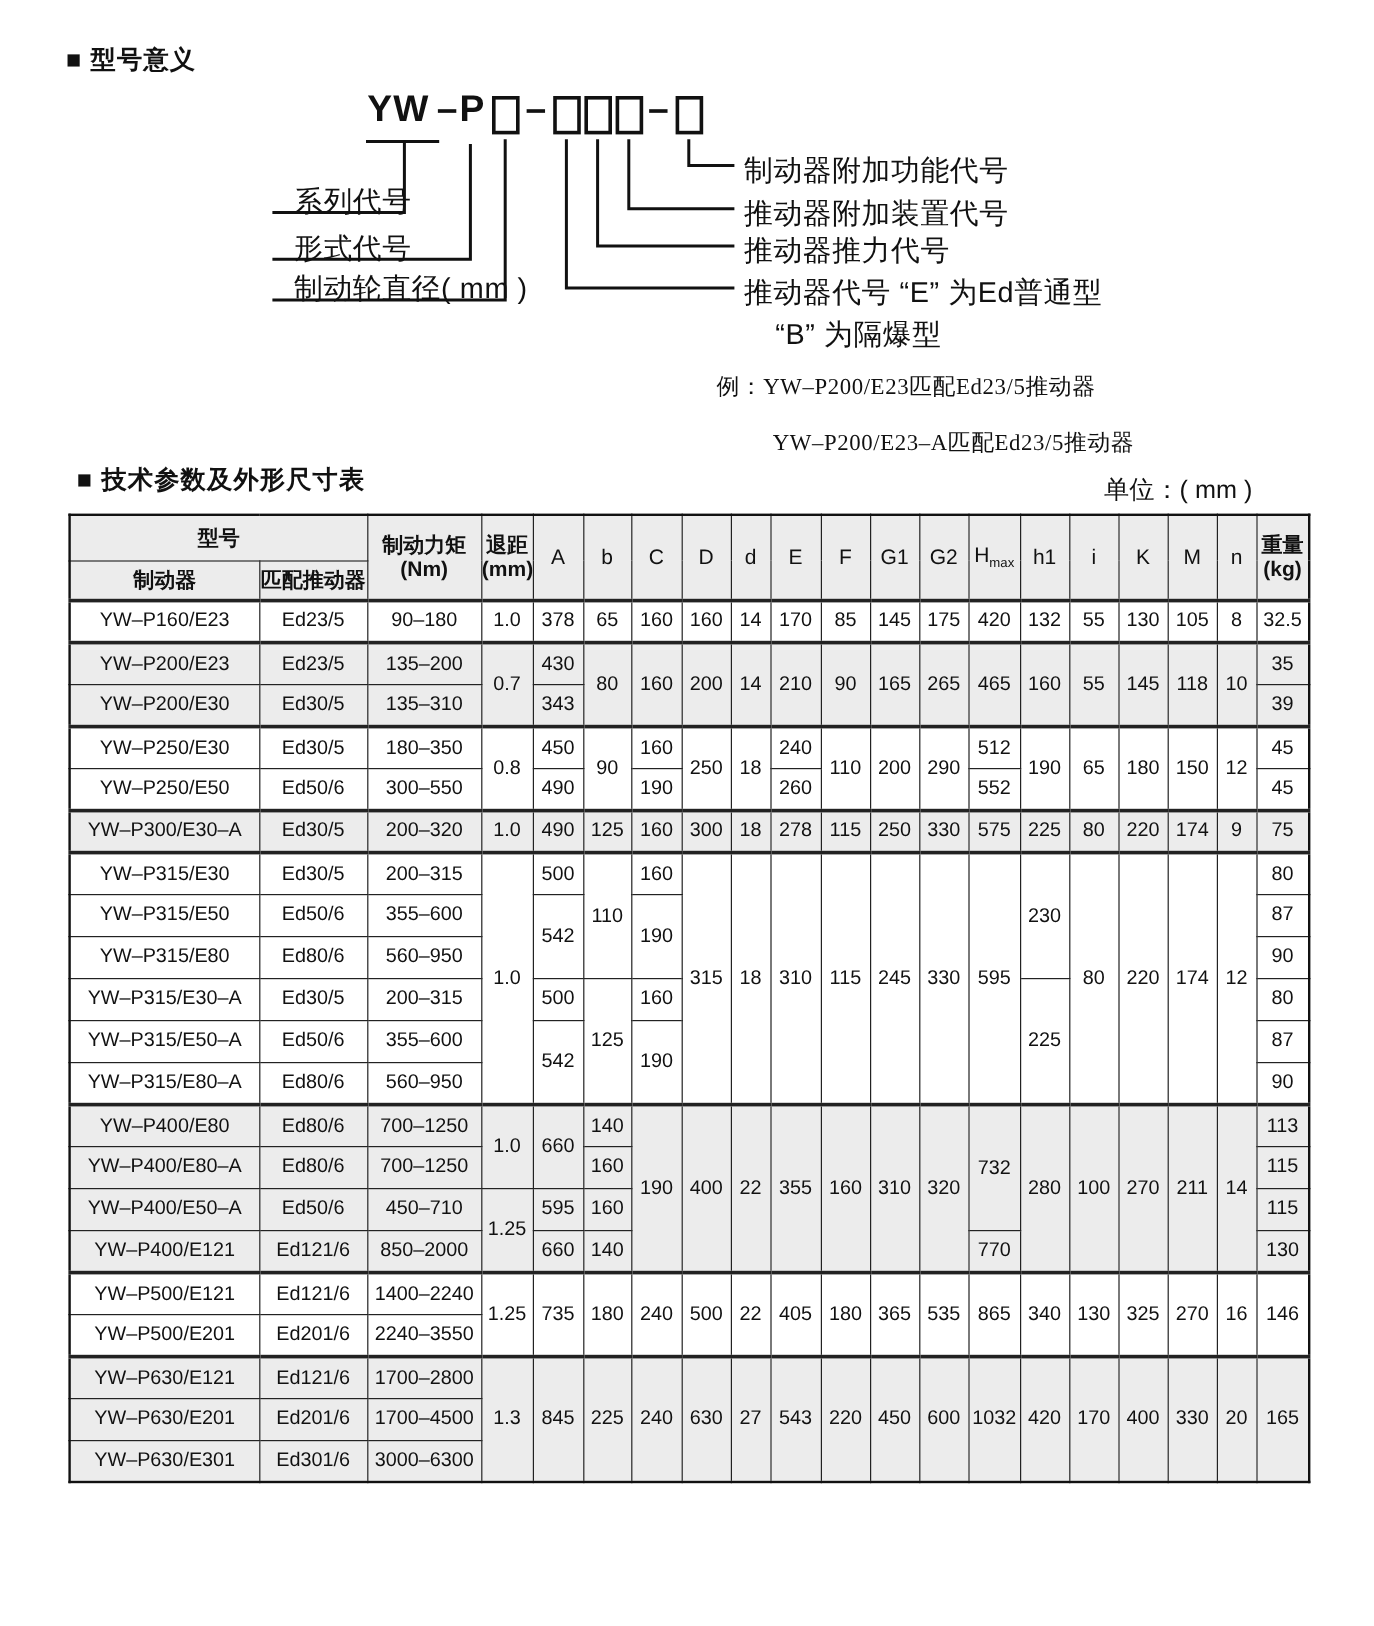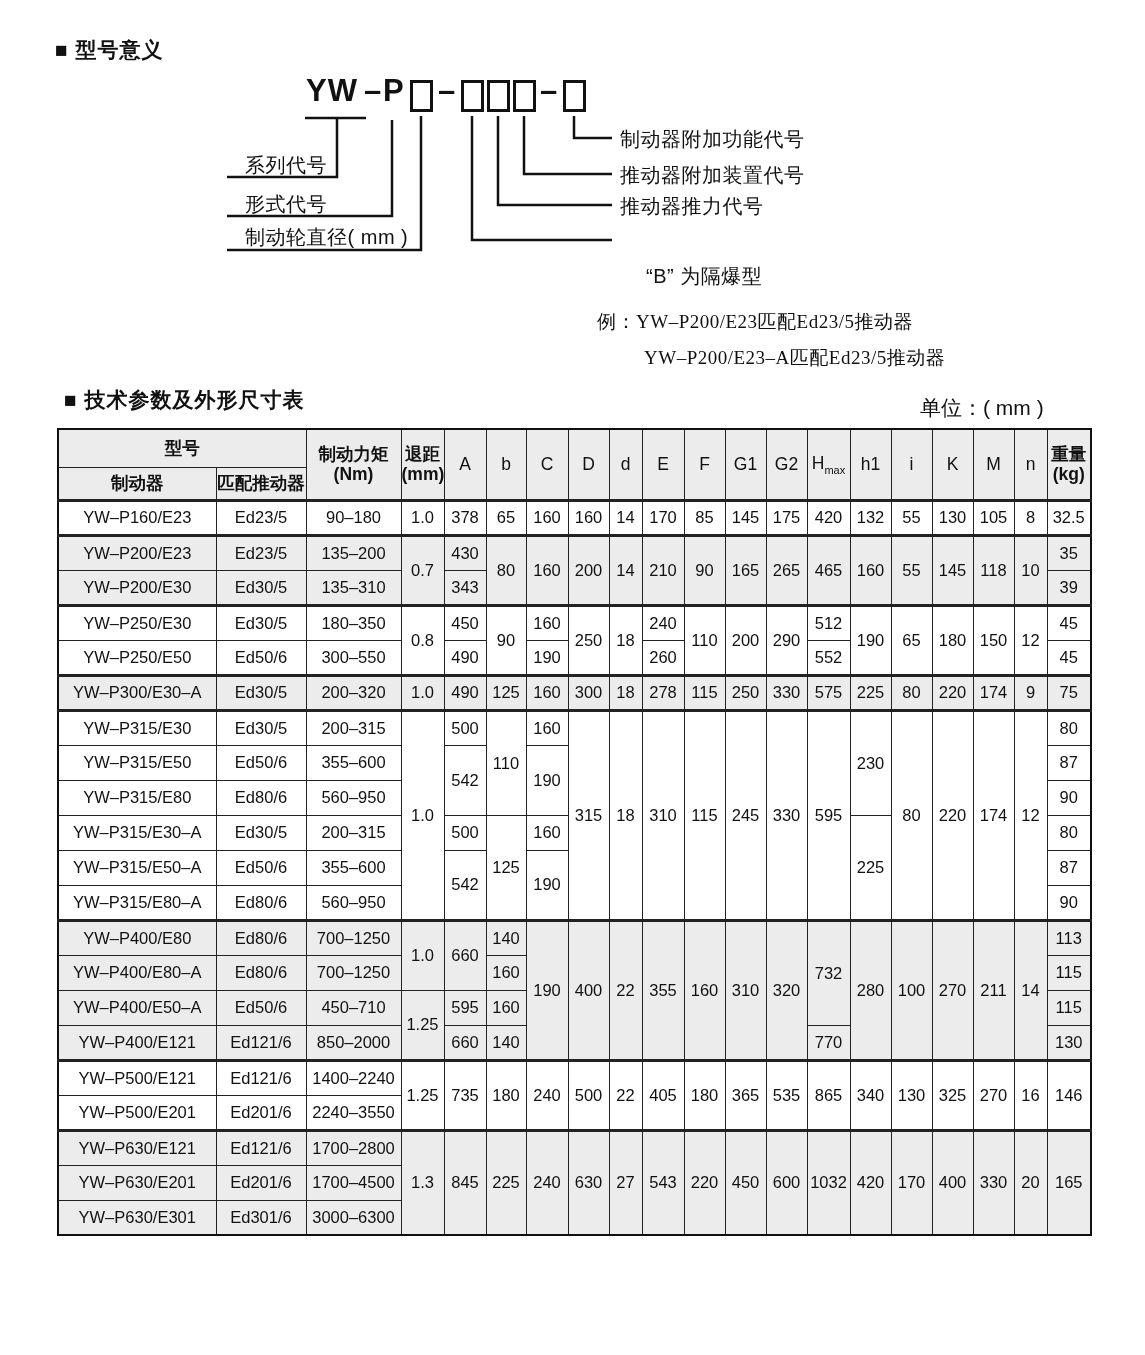--- a/index.html
+++ b/index.html
@@ -19,21 +19,21 @@
   .diagram{position:absolute;left:0;top:60px;width:1145px;height:320px;}
   .diagram svg{position:absolute;left:0;top:0;}
   .code-txt{
     position:absolute;top:12px;font-size:31px;font-weight:600;
     letter-spacing:1px;white-space:nowrap;line-height:1.2;text-align:center;
   }
   .code-box{
     position:absolute;top:20px;width:17px;height:26px;
     border:3px solid #111;display:inline-block;background:#fff;
   }
-  .dlabel{position:absolute;font-size:20px;white-space:nowrap;letter-spacing:0.5px;}
+  .dlabel{position:absolute;font-size:24px;white-space:nowrap;letter-spacing:0.5px;}
   .dexample{position:absolute;font-size:19px;white-space:nowrap;letter-spacing:0.5px;font-family:Liberation Serif, serif;}
 
   
   table.spec{
     position:absolute;left:57px;top:428px;width:1033px;
     border-collapse:collapse;table-layout:fixed;
     border:2.5px solid #111;
   }
   table.spec th,table.spec td{
     border:1.5px solid #222;
@@ -83,24 +83,25 @@
     <span class="code-txt" style="left:540px;">–</span>
     <span class="code-box" style="left:563px;"></span>
 
     <div class="dlabel" style="left:245px;top:92px;">系列代号</div>
     <div class="dlabel" style="left:245px;top:131px;">形式代号</div>
     <div class="dlabel" style="left:245px;top:164px;">制动轮直径( mm )</div>
 
     <div class="dlabel" style="left:620px;top:66px;">制动器附加功能代号</div>
     <div class="dlabel" style="left:620px;top:102px;">推动器附加装置代号</div>
     <div class="dlabel" style="left:620px;top:133px;">推动器推力代号</div>
+    <div class="dlabel" style="left:620px;top:168px;">推动器代号 “E” 为Ed普通型</div>
     <div class="dlabel" style="left:646px;top:203px;">“B” 为隔爆型</div>
 
     <div class="dexample" style="left:597px;top:249px;">例：YW–P200/E23匹配Ed23/5推动器</div>
-    <div class="dexample" style="left:644px;top:285px;">YW–P200/E23–A匹配Ed23/5推动器</div>
+    <div class="dexample" style="left:644px;top:296px;">YW–P200/E23–A匹配Ed23/5推动器</div>
   </div>
 
   <div class="sec-title" style="left:64px;top:386px;">■ 技术参数及外形尺寸表</div>
   <div class="unit" style="left:920px;top:394px;">单位：( mm )</div>
 
   <table class="spec">
     <colgroup>
       <col style="width:158px">
         <col style="width:90px">
         <col style="width:95px">

